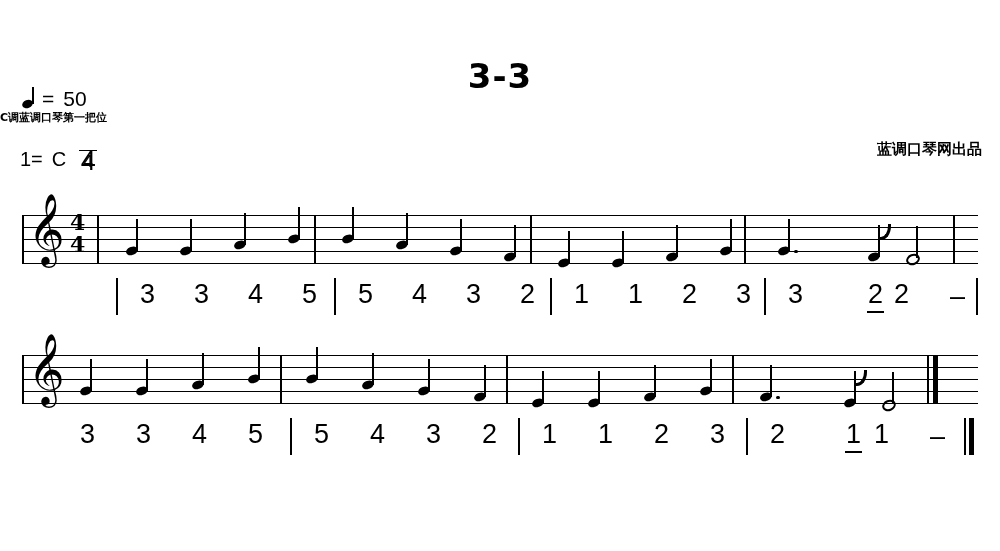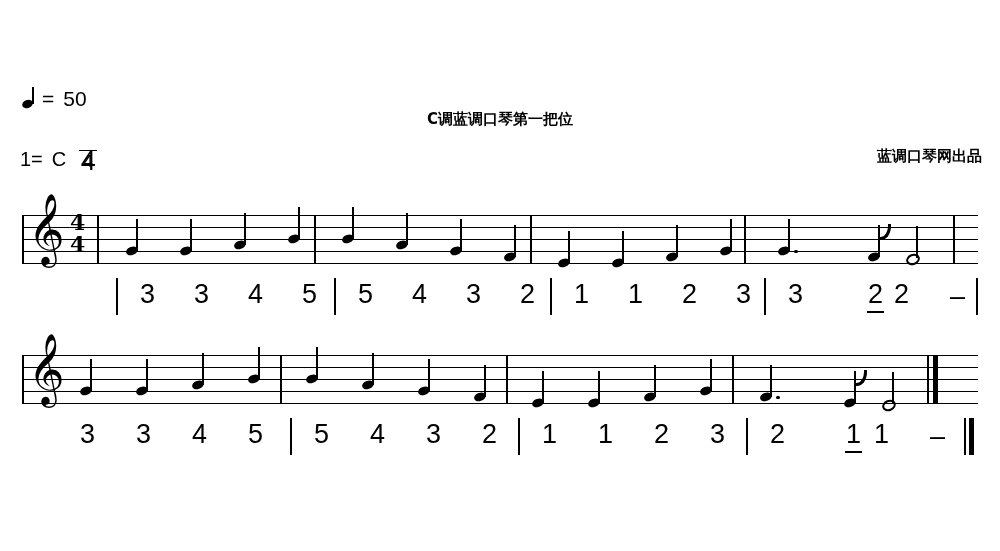--- a/index.html
+++ b/index.html
@@ -96,29 +96,29 @@
     font-family: "DejaVu Sans", sans-serif;
     font-weight: bold;
     font-size: 34px;
     letter-spacing: 1px;
   }
   .subtitle {
     position: absolute;
     left: 0;
     top: 110px;
     width: 1000px;
-    text-align: center;
+    text-align: left;
     font-family: "DejaVu Sans", sans-serif;
     font-weight: bold;
-    font-size: 15px;
+    font-size: 11px;
   }
   .credit {
     position: absolute;
     right: 18px;
-    top: 147px;
+    top: 140px;
     font-family: "DejaVu Sans", sans-serif;
     font-weight: bold;
     font-size: 15px;
   }
 
   
   .system {
     position: absolute;
     left: 22px;
     width: 956px;
@@ -296,20 +296,21 @@
   <div class="key-block">
     <span class="key-label">1=</span>
     <span class="key-name">C</span>
     <span class="frac">
       <span class="num">4</span>
       <span class="bar"></span>
       <span class="den">4</span>
     </span>
   </div>
 
+  <div class="title">3-3</div>
   <div class="subtitle">C调蓝调口琴第一把位</div>
   <div class="credit">蓝调口琴网出品</div>
 
   <div class="system" id="system-1">
     <div class="staff">
       <div class="line l0"></div>
       <div class="line l1"></div>
       <div class="line l2"></div>
       <div class="line l3"></div>
       <div class="line l4"></div>

